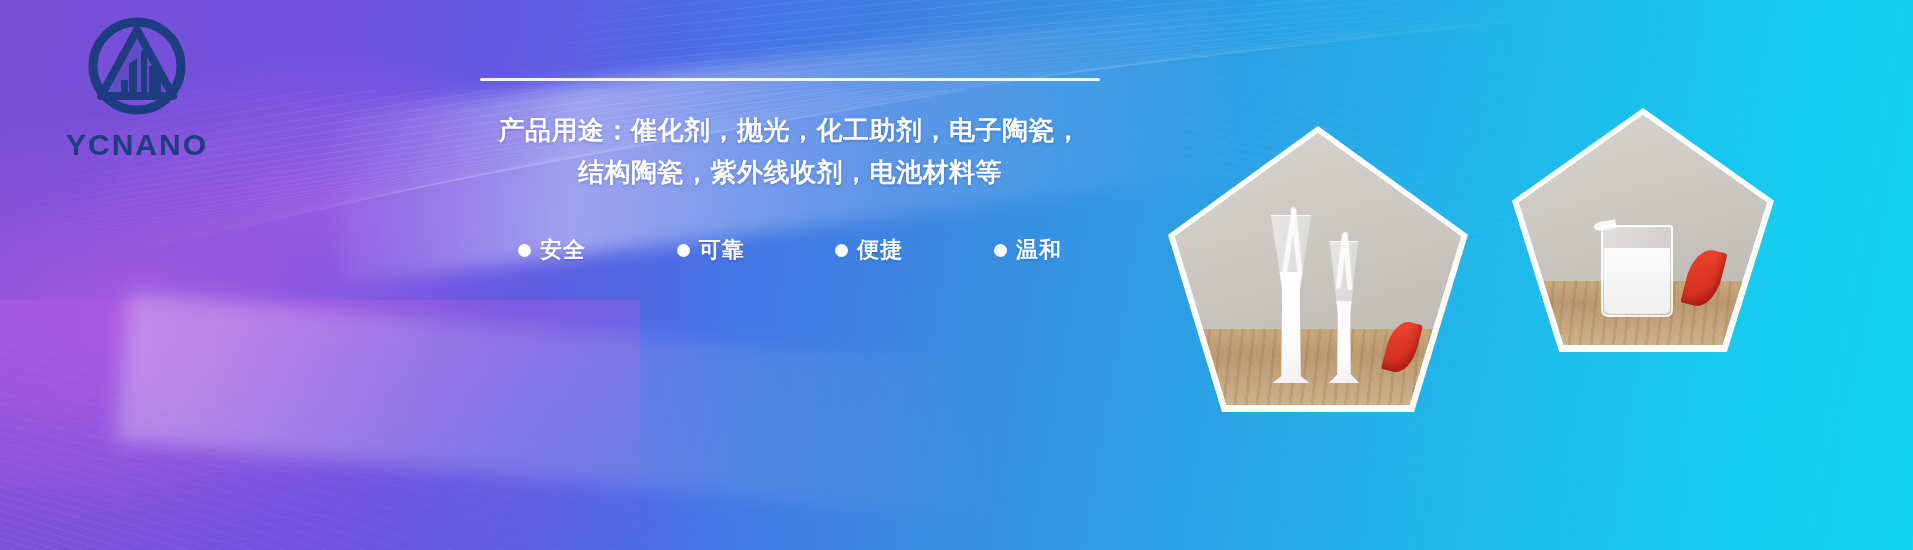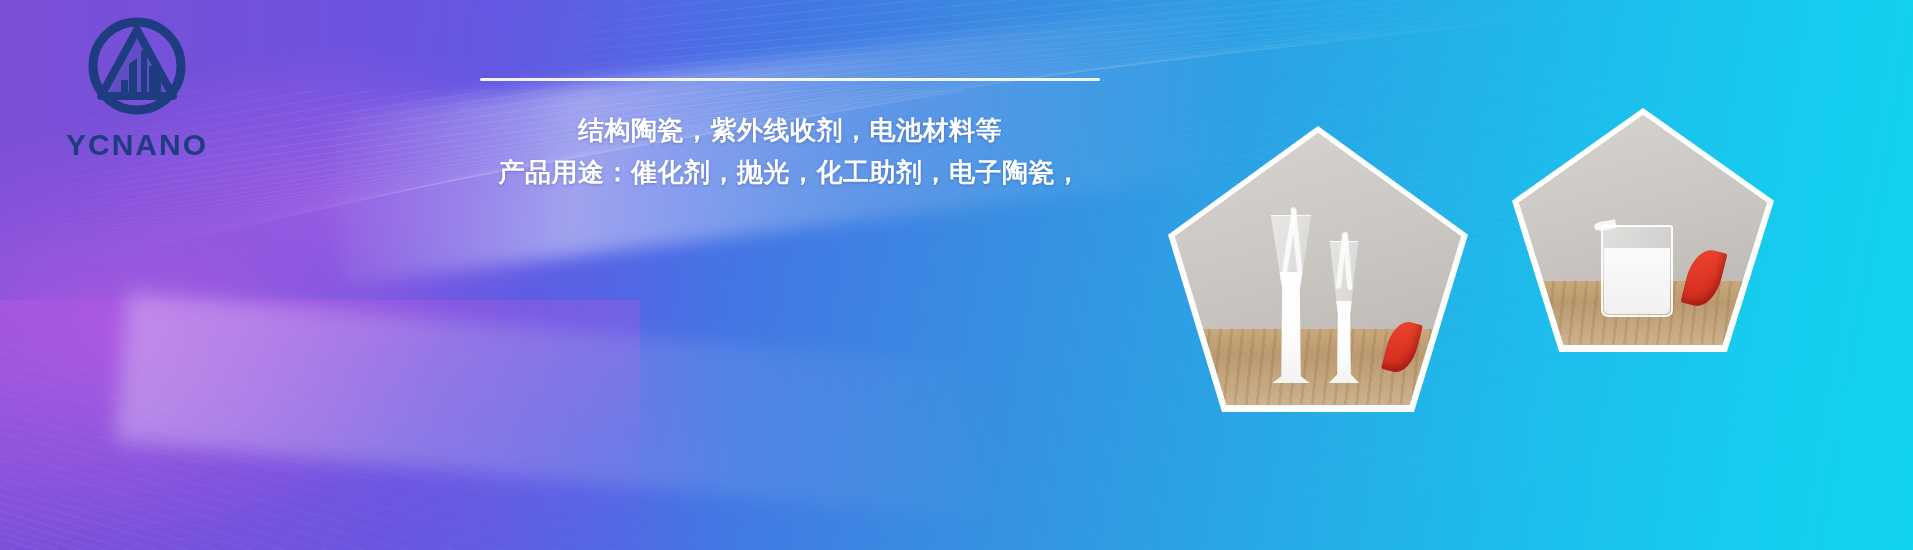--- a/index.html
+++ b/index.html
@@ -384,22 +384,40 @@
       <path d="M60 78 L60 38 L66 32 L66 78 Z" fill="#1d3d80"></path>
       <path d="M68 78 L68 52 L80 52 L80 78 Z" fill="#1d3d80"></path>
       <rect x="40" y="66" width="7" height="12" fill="#1d3d80"></rect>
     </svg>
     <div class="logo-word">YCNANO</div>
   </div>
 
   <div class="center">
     <div class="rule"></div>
     <div class="desc">
+      <div>产品用途：催化剂，抛光，化工助剂，电子陶瓷，</div>
       <div>结构陶瓷，紫外线收剂，电池材料等</div>
-      <div>产品用途：催化剂，抛光，化工助剂，电子陶瓷，</div>
+    </div>
+    <div class="features">
+      <div class="feature">
+        <span class="dot"></span>
+        <span class="feature-label">安全</span>
+      </div>
+      <div class="feature">
+        <span class="dot"></span>
+        <span class="feature-label">可靠</span>
+      </div>
+      <div class="feature">
+        <span class="dot"></span>
+        <span class="feature-label">便捷</span>
+      </div>
+      <div class="feature">
+        <span class="dot"></span>
+        <span class="feature-label">温和</span>
+      </div>
     </div>
   </div>
 
   <div class="photos">
 
     <div class="pent" style="left:372px;top:108px;width:262px;height:244px;">
       <div class="pent-inner">
         <div class="scene">
           <div class="wall"></div>
           <div class="table"></div>

